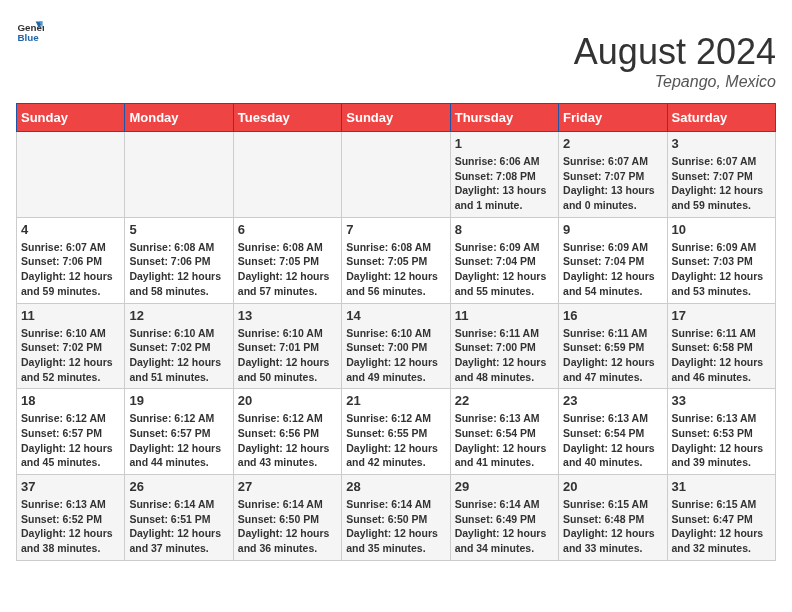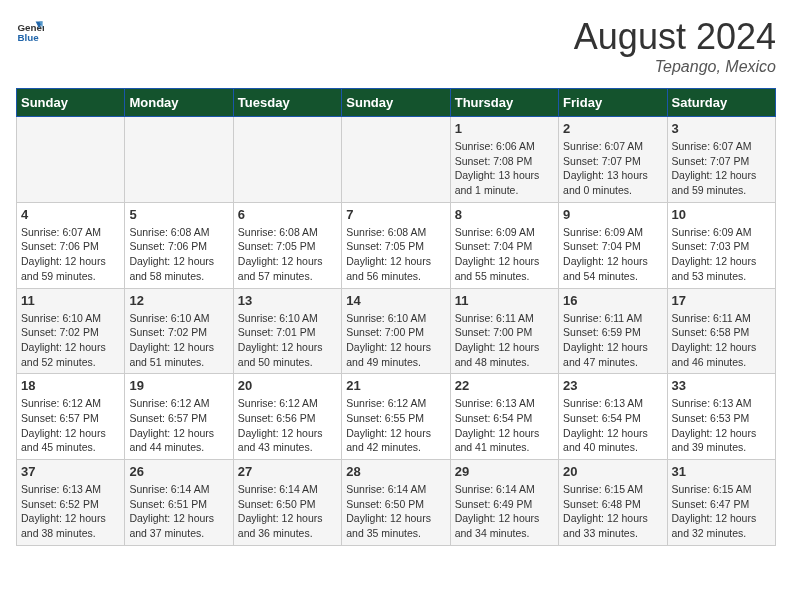--- a/index.html
+++ b/index.html
@@ -25,33 +25,34 @@
       width: 28px;
       height: 28px;
     }
     .title-block {
       text-align: right;
     }
     .month-year {
       font-size: 36px;
       font-weight: normal;
       color: #333;
+      margin-top: 15px;
     }
     .location {
       font-size: 16px;
       color: #555;
       font-style: italic;
     }
     table {
       width: 100%;
       border-collapse: collapse;
       font-size: 11px;
     }
     thead tr th {
-      background-color: #14532d;
+      background-color: #ef4444;
       color: #fff;
       padding: 6px 4px;
       text-align: left;
       font-size: 13px;
       font-weight: bold;
       border: 1px solid #1a55aa;
     }
     tbody tr td {
       border: 1px solid #ccc;
       vertical-align: top;
@@ -66,20 +67,21 @@
     .day-num {
       font-size: 13px;
       font-weight: bold;
       color: #333;
       margin-bottom: 3px;
     }
     .day-info {
       font-size: 10.5px;
       color: #333;
       line-height: 1.4;
+      font-weight: bold;
     }
     .empty-cell {
       background: #fff !important;
     }
     tbody tr:nth-child(odd) .empty-cell {
       background: #f5f5f5 !important;
     }
   </style>
 </head>
 <body>

